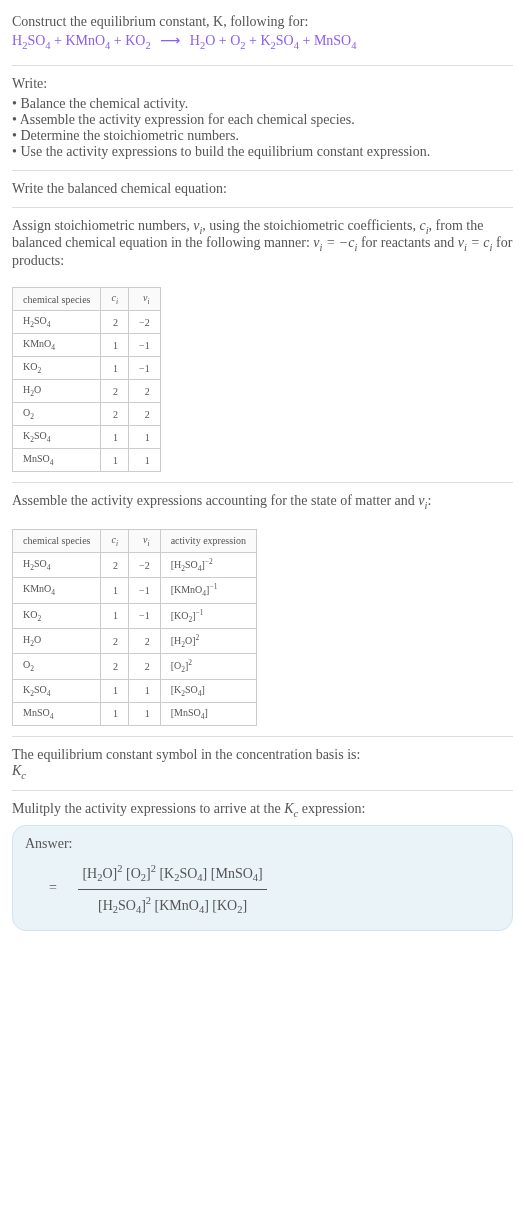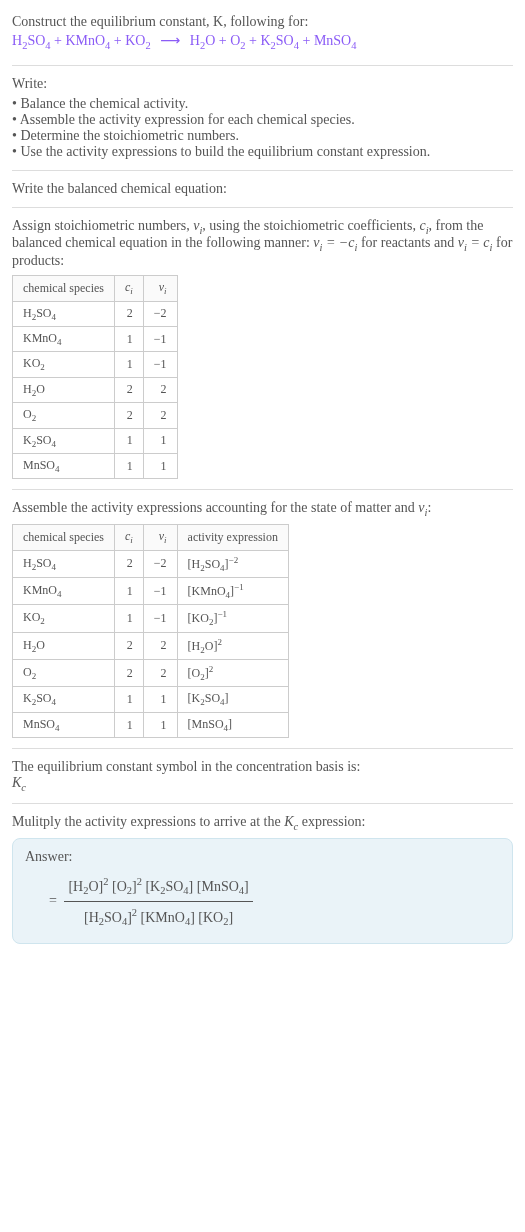--- a/index.html
+++ b/index.html
@@ -31,51 +31,51 @@
   .plan-list {
     margin: 4px 0 0 0;
     padding: 0;
     list-style: none;
   }
   .plan-list li::before {
     content: "• ";
   }
   table.data {
     border-collapse: collapse;
-    margin-top: 6px;
-    font-size: 12px;
+    margin-top: 18px;
+    font-size: 10px;
   }
   table.data th, table.data td {
     border: 1px solid #ccc;
     padding: 4px 10px;
     text-align: left;
     color: #555;
     font-weight: normal;
     white-space: nowrap;
   }
   table.data th {
     background: #fafafa;
   }
   table.data td.num, table.data th.num { text-align: right; }
   .ital { font-style: italic; }
   .answer-box {
     background: #eaf3f8;
     border: 1px solid #cfe5ee;
-    border-radius: 8px;
+    border-radius: 14px;
     padding: 10px 12px;
     margin-top: 6px;
   }
   .answer-box .label {
     margin-bottom: 6px;
   }
   .frac {
     display: inline-block;
     vertical-align: middle;
     text-align: center;
-    margin: 0 4px;
+    margin: 0 18px;
   }
   .frac .num {
     display: block;
     border-bottom: 1px solid #555;
     padding: 0 4px;
   }
   .frac .den {
     display: block;
     padding: 0 4px;
   }

